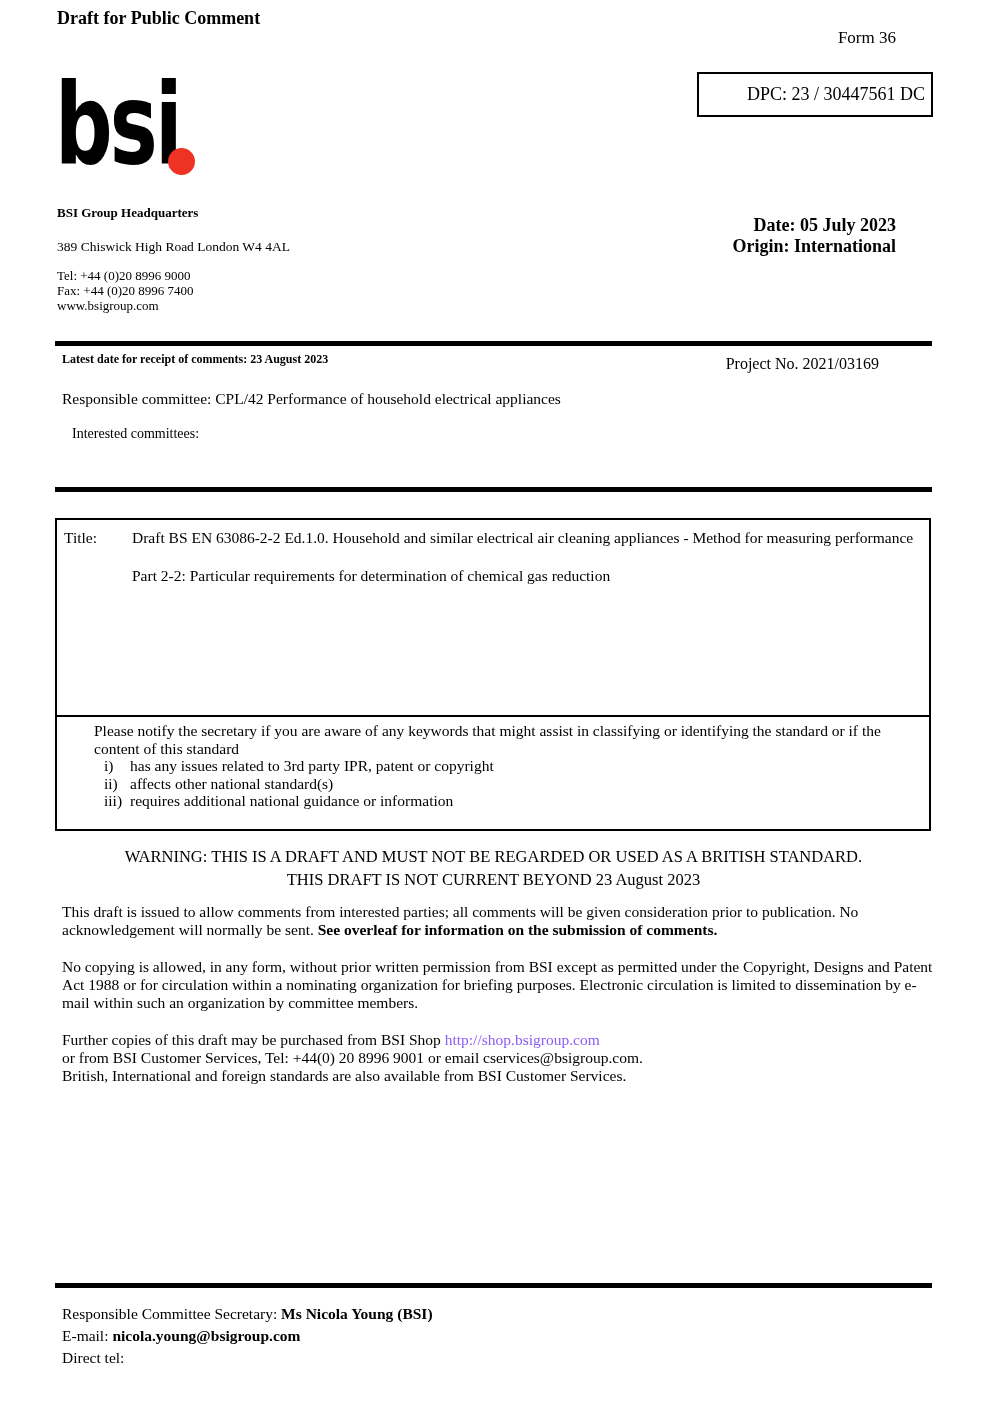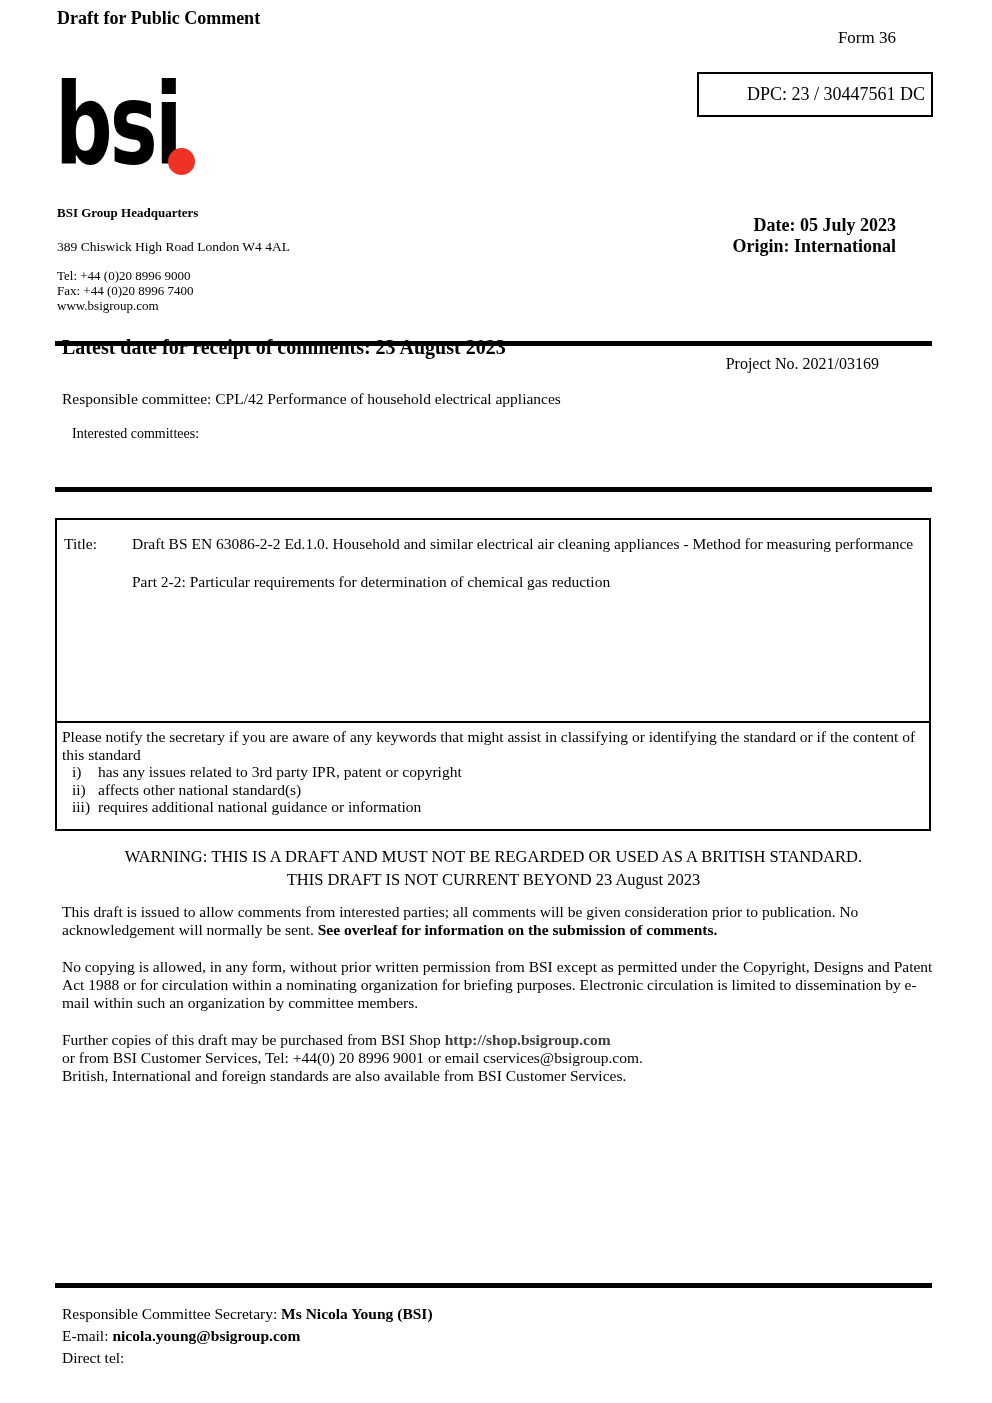--- a/index.html
+++ b/index.html
@@ -42,50 +42,50 @@
   .hq-address { left:57px; top:239px; font-size:13.5px; }
   .hq-contact { left:57px; top:268px; font-size:13px; line-height:15px; }
 
   .meta { top:215px; right:67px; text-align:right; font-size:18px; line-height:21px;font-weight:bold; }
 
   .bar { left:55px; width:877px; height:5px; background:#000; }
   .bar-1 { top:341px; }
   .bar-2 { top:487px; }
   .bar-3 { top:1283px; }
 
-  .latest-date { left:62px; top:336px; font-size:20px; font-weight:bold; }
+  .latest-date { left:62px; top:352px; font-size:12px; font-weight:bold; }
   .project-no { top:355px; right:84px; font-size:16px; }
   .resp-committee { left:62px; top:390px; font-size:15.5px; }
   .int-committees { left:72px; top:426px; font-size:14px; }
 
   .info-box {
     left:55px; top:518px; width:876px; height:313px;
     border:2px solid #000; font-size:15.5px; line-height:20px;
   }
   .info-box .row-title {
     height:197px; border-bottom:2px solid #000;
-    padding:8px 10px 0 7px; display:flex;margin-top:6px;
+    padding:8px 10px 0 7px; display:flex;
   }
   .row-title .label { width:68px; flex:none; }
   .row-title .content { flex:1; }
   .row-title .part-line { margin-top:18px; }
-  .info-box .row-notify { padding:5px 4px 0 5px; line-height:17.5px; }
+  .info-box .row-notify { padding:5px 4px 0 5px; line-height:17.5px;margin-left:32px; }
   .notify-item { display:flex; padding-left:10px; }
   .notify-item .marker { min-width:26px; flex:none; }
 
   .warning { left:55px; top:845px; width:877px; text-align:center;
     font-weight:normal; font-size:16.5px; line-height:23px; }
 
   .para { left:62px; width:872px; font-size:15.5px; line-height:18px; }
   .p1 { top:903px; }
   .p2 { top:958px; }
   .p3 { top:1031px; }
   .p4 { top:1098px; }
   .bold { font-weight:bold; }
-  .link { color:#404040; font-weight:bold; text-decoration:none; }
+  .link { color:#8b5cf6; font-weight:normal; text-decoration:none; }
 
   .footer { left:62px; top:1303px; font-size:15.5px; line-height:22px; }
 </style>
 </head>
 <body>
 
 <div class="page">
 
   <div class="abs doc-header">Draft for Public Comment</div>
   <div class="abs form-no">Form 36</div>

